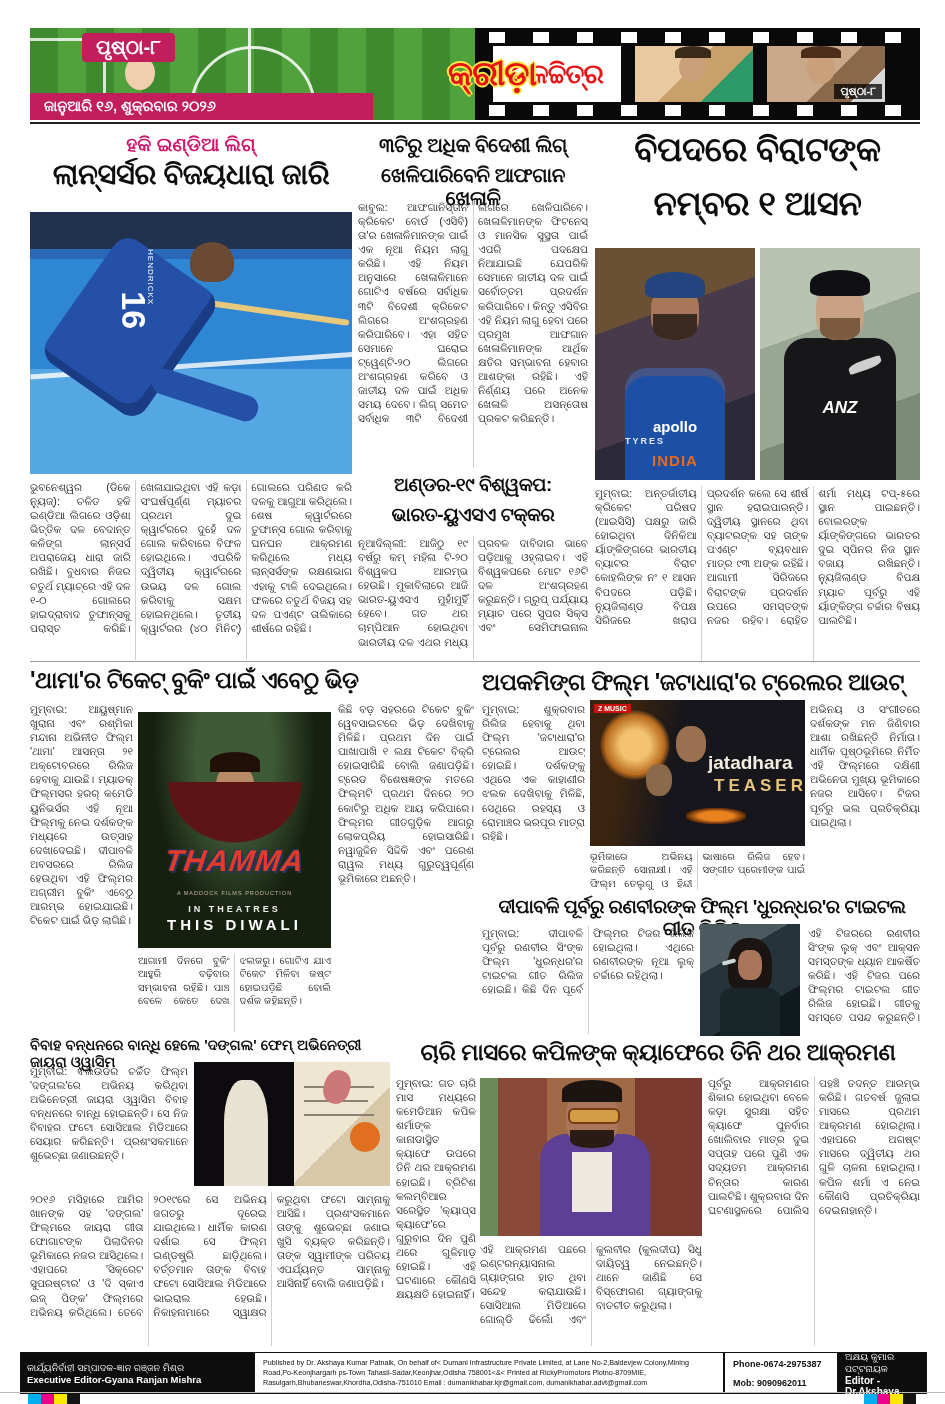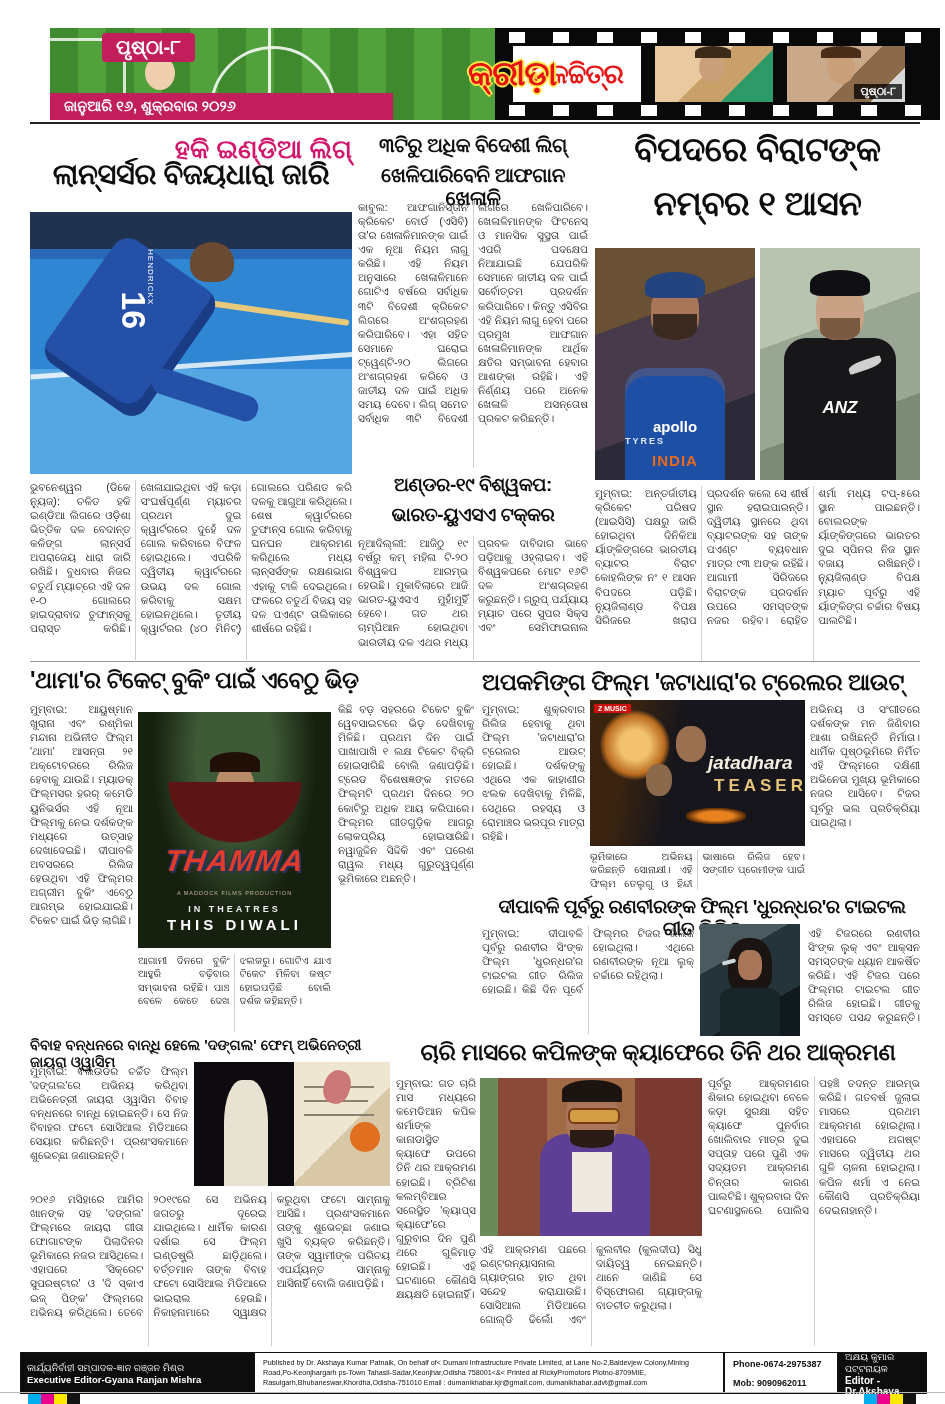--- a/index.html
+++ b/index.html
@@ -39,39 +39,39 @@
                     font-size:11px;font-weight:bold;padding:1px 6px;}
   .sports-title{position:absolute;left:418px;top:26px;font-size:34px;font-weight:bold;color:#e81212;
      text-shadow:-2px 0 #ffe94a,2px 0 #ffe94a,0 -2px #ffe94a,0 2px #ffe94a;z-index:5;letter-spacing:-1px;}
   .mast-rule{position:absolute;left:30px;top:122px;width:890px;height:2px;background:#222;}
   
   .photo{position:absolute;overflow:hidden;}
   .jersey-num{font-weight:bold;color:#fff;}
   .poster-title-thamma{font-weight:bold;font-style:italic;font-size:30px;color:#e23b2a;
       text-shadow:2px 2px 0 #23355e,-1px -1px 0 #23355e;letter-spacing:1px;}
   .poster-sub{color:#eee;font-size:9px;letter-spacing:3px;font-weight:bold;}
-  .teaser-title{font-style:italic;font-weight:bold;color:#f3ede2;font-size:19px;}
+  .teaser-title{font-weight:bold;color:#f3ede2;font-size:19px;}
   .teaser-sub{color:#e6c47c;font-weight:bold;font-size:17px;letter-spacing:4px;}
   .zmusic{position:absolute;left:4px;top:4px;background:#c11;color:#fff;font-size:7px;font-weight:bold;padding:1px 4px;}
   
   .footer{position:absolute;left:20px;top:1352px;width:905px;height:40px;display:flex;border:1px solid #111;background:#111;}
   .f-black{background:#0d0d0d;color:#fff;display:flex;flex-direction:column;justify-content:center;padding:2px 6px;}
   .f-white{background:#fff;color:#111;border-left:2px solid #111;border-right:2px solid #111;
            display:flex;flex-direction:column;justify-content:center;padding:2px 8px;}
   .f-small{font-size:7.2px;line-height:1.35;}
   .cmyk{position:absolute;top:1394px;display:flex;gap:0;}
   .cmyk div{width:13px;height:10px;}
   .bottom-rule{position:absolute;left:0;top:1392px;width:945px;height:1px;background:#bbb;}
 </style>
 </head>
 <body>
 
 <div class="page">
 
-  <div class="abs" style="left:30px;top:28px;width:890px;height:92px;margin-left:20px;">
+  <div class="abs" style="left:30px;top:28px;width:890px;height:92px;">
     <div class="mast-left">
       <div class="field-box"></div>
       <div class="field-circle"></div>
       <div class="field-line-v"></div>
       <div class="cartoon" style="left:95px;top:28px;width:30px;height:34px;background:#f0cfae;"></div>
       <div class="cartoon" style="left:99px;top:24px;width:22px;height:10px;background:#6a4a2a;border-radius:40% 40% 0 0;"></div>
       <div class="mast-page-label">ପୃଷ୍ଠା-୮</div>
       <div class="mast-date">ଜାନୁଆରି ୧୬, ଶୁକ୍ରବାର ୨୦୨୬</div>
     </div>
     <div class="film-strip">
@@ -87,21 +87,21 @@
       <div class="actress a2">
         <div class="head-hint" style="left:40px;top:6px;width:28px;height:32px;background:#caa07a;"></div>
         <div class="head-hint" style="left:34px;top:0px;width:40px;height:12px;background:#4a2e1a;border-radius:50% 50% 0 0;"></div>
         <span class="page-label-right">ପୃଷ୍ଠା-୮</span>
       </div>
     </div>
     <div class="sports-title">କ୍ରୀଡ଼ା</div>
   </div>
   <div class="mast-rule"></div>
 
-  <div class="abs kicker center" style="left:30px;top:134px;width:322px;font-size:26px;text-align:right;">ହକି ଇଣ୍ଡିଆ ଲିଗ୍</div>
+  <div class="abs kicker center" style="left:30px;top:134px;width:322px;font-size:19px;">ହକି ଇଣ୍ଡିଆ ଲିଗ୍</div>
   <div class="abs headline center" style="left:22px;top:158px;width:338px;font-size:29px;white-space:nowrap;overflow:hidden;">ଲାନ୍ସର୍ସର ବିଜୟଧାରା ଜାରି</div>
   <div class="photo" style="left:30px;top:212px;width:322px;height:262px;background:linear-gradient(180deg,#20324e 0 14%,#2a69b8 14% 18%,#2f86d3 18% 60%,#55a7e4 60% 100%);">
     <div class="abs" style="left:0;top:150px;width:360px;height:5px;background:rgba(255,255,255,.8);transform:rotate(-4deg);"></div>
     <div class="abs" style="left:150px;top:96px;width:170px;height:6px;background:#e8c87a;transform:rotate(8deg);border-radius:3px;"></div>
     <div class="abs" style="left:40px;top:40px;width:120px;height:150px;background:#2450a8;border-radius:18px;transform:rotate(35deg);box-shadow:inset -10px -8px 0 #1a3c84;">
       <div class="jersey-num" style="position:absolute;left:34px;top:40px;font-size:34px;transform:rotate(55deg);">16</div>
       <div style="position:absolute;left:20px;top:18px;font-size:8px;color:#fff;transform:rotate(55deg);letter-spacing:1px;">HENDRICKX</div>
     </div>
     <div class="abs" style="left:160px;top:30px;width:44px;height:40px;background:#6a4a32;border-radius:50% 50% 40% 40%;"></div>
     <div class="abs" style="left:120px;top:170px;width:110px;height:26px;background:#2450a8;border-radius:12px;transform:rotate(18deg);"></div>

